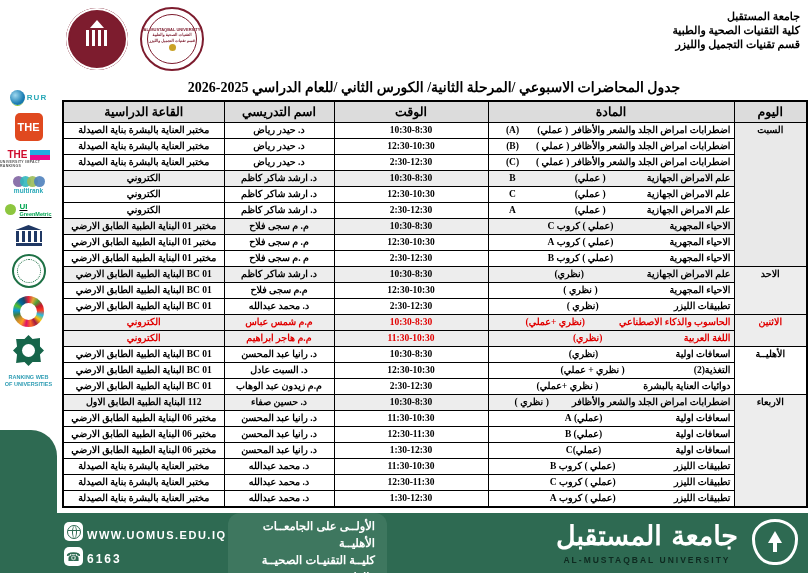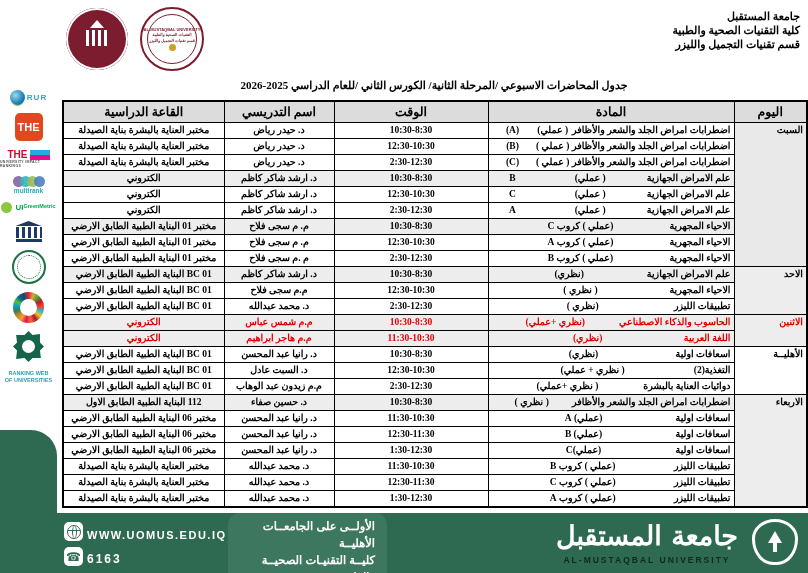--- a/index.html
+++ b/index.html
@@ -28,21 +28,21 @@
   .impact-sub{font:bold 3.5px "Liberation Sans",sans-serif;color:#555;letter-spacing:.3px;}
   
   .mr-dots{display:flex;}
   .mr-dot{width:11px;height:11px;border-radius:50%;margin-left:-4px;opacity:.9;}
   .mr-dot:first-child{margin-left:0;}
   .d1{background:#8064a2;} .d2{background:#31b7bc;} .d3{background:#9bbb59;} .d4{background:#4f81bd;}
   .mr-label{font:bold 6.5px "Liberation Sans",sans-serif;color:#2aa9b8;}
   
   .lg-green{flex-direction:row;gap:3px;align-items:center;}
   .ui-circle{width:11px;height:11px;border-radius:50%;background:#8dc63f;}
-  .ui-col{display:flex;flex-direction:row;line-height:1;}
+  .ui-col{display:flex;flex-direction:column;line-height:1;text-decoration:underline;}
   .ui-t1{font:bold 8px "Liberation Sans",sans-serif;color:#00a651;}
   .ui-t2{font:bold 5.5px "Liberation Sans",sans-serif;color:#00a651;}
   
   .bank-roof{width:26px;height:5px;background:#203864;clip-path:polygon(50% 0,100% 100%,0 100%);}
   .bank-cols{width:26px;height:11px;margin-top:1px;
              background:repeating-linear-gradient(90deg,#203864 0 3px,transparent 3px 6px);}
   .bank-base{width:26px;height:3px;background:#203864;margin-top:1px;}
   
   .lg-wreath{width:30px;height:30px;border-radius:50%;border:2px solid #1e7145;position:relative;background:#fff;}
   .lg-wreath::after{content:"";position:absolute;inset:3px;border:1px dotted #1e7145;border-radius:50%;}
@@ -71,30 +71,30 @@
   .crest::after{content:"";position:absolute;left:20px;top:22px;width:22px;height:16px;
                 background:repeating-linear-gradient(90deg,#fff 0 3px,transparent 3px 6px);}
   .crest::before{content:"";position:absolute;left:24px;top:12px;width:14px;height:8px;
                  background:#fff;clip-path:polygon(50% 0,100% 100%,0 100%);}
   .seal{width:60px;height:60px;border-radius:50%;border:2px solid #7d1c2e;position:relative;
         display:flex;flex-direction:column;align-items:center;justify-content:center;background:#fff;}
   .seal::before{content:"";position:absolute;inset:5px;border:1px solid #7d1c2e;border-radius:50%;}
   .seal-line{font:bold 4px "Liberation Sans",sans-serif;color:#7d1c2e;line-height:1.4;text-align:center;direction:rtl;}
   .seal-dot{width:7px;height:7px;border-radius:50%;background:#c9a227;margin-top:1px;}
   .title{position:absolute;top:79px;left:62px;width:744px;text-align:center;direction:rtl;
-         font-size:11px;font-weight:bold;color:#000;}
+         font-size:14px;font-weight:bold;color:#000;}
 
   
   .sched{position:absolute;top:100px;left:62px;width:744px;border-collapse:collapse;direction:rtl;
          table-layout:fixed;}
   .sched th,.sched td{border:1px solid #000;font-weight:bold;color:#000;overflow:hidden;}
   .sched{border:2px solid #000;}
   .sched th{height:20px;font-size:12.5px;background:#dcdcdc;padding:0 2px;}
   .sched td{height:15px;line-height:15px;font-size:9.5px;padding:0 3px;white-space:nowrap;}
-  .day-cell{text-align:right;font-size:11px;vertical-align:top;padding-top:2px;background:#fff;}
+  .day-cell{text-align:center;font-size:11px;vertical-align:top;padding-top:2px;background:#fff;}
   .day-shaded{background:#e9e9e9;}
   tr.shaded td{background:#ededed;}
   tr.red td{color:#e10000;}
   tr.red .day-cell{color:#e10000;}
   .subject-flex{display:flex;align-items:center;width:100%;}
   .subj{white-space:nowrap;}
   .kind{flex:1;text-align:center;white-space:nowrap;}
   .grp{flex:0 0 42px;text-align:center;white-space:nowrap;}
   .time{direction:ltr;text-align:center;}
   .teacher-cell,.room-cell{text-align:center;}

